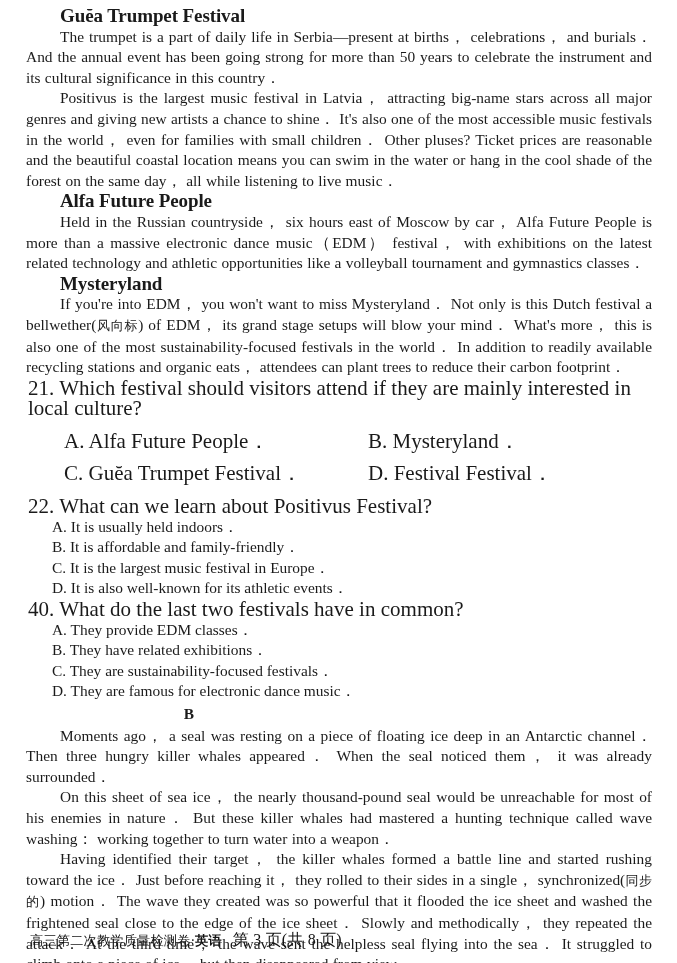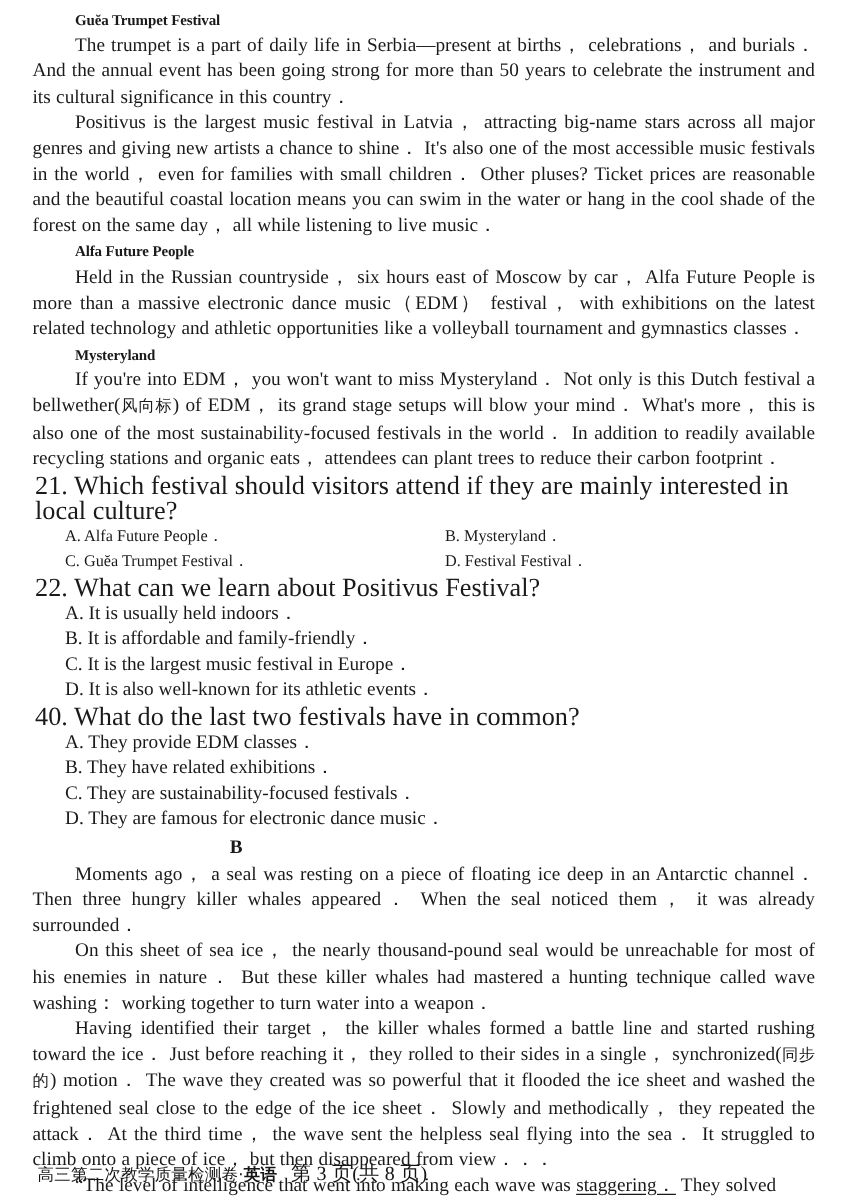--- a/index.html
+++ b/index.html
@@ -24,21 +24,21 @@
     top: 0;
     width: 677px;
     height: 963px;
     box-sizing: border-box;
     padding: 6px 25px 0 26px;
   }
 
   
   .sub-head {
     font-weight: bold;
-    font-size: 12px;
+    font-size: 19px;
     line-height: 20.6px;
     margin: 0;
     padding-left: 34px;
     letter-spacing: -0.1px;
     font-family: Liberation Serif, serif;
   }
 
   .para {
     font-size: 15.4px;
     line-height: 20.6px;
@@ -60,23 +60,23 @@
     margin: 0;
     text-indent: 0;
     padding-left: 2px;
     letter-spacing: 0.02px;
   }
   .q-num {
     display: inline;
   }
 
   .opt-row {
-    font-size: 13px;
+    font-size: 21px;
     line-height: 20.6px;
-    margin: 0;
+    margin: 12px;
     position: relative;
     height: 20.6px;
     padding-left: 26px;
   }
   .opt-col-a {
     display: inline-block;
   }
   .opt-col-b {
     position: absolute;
     left: 330px;

